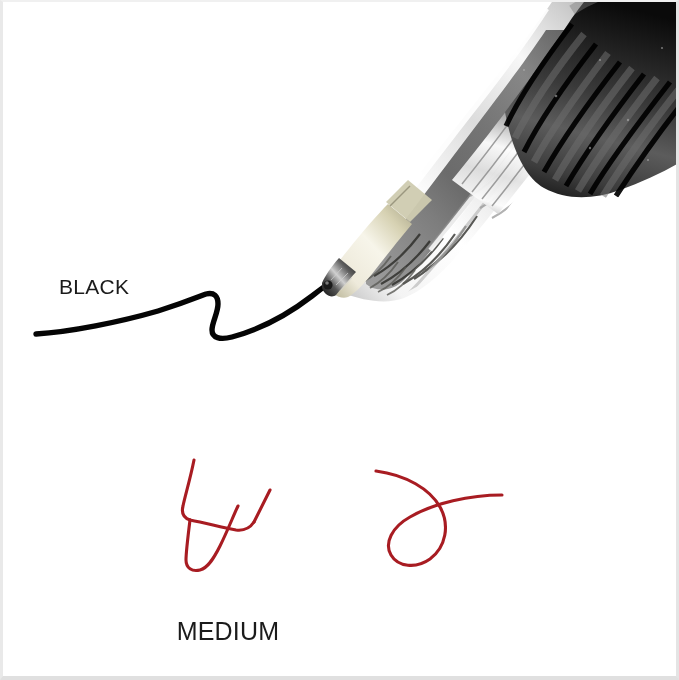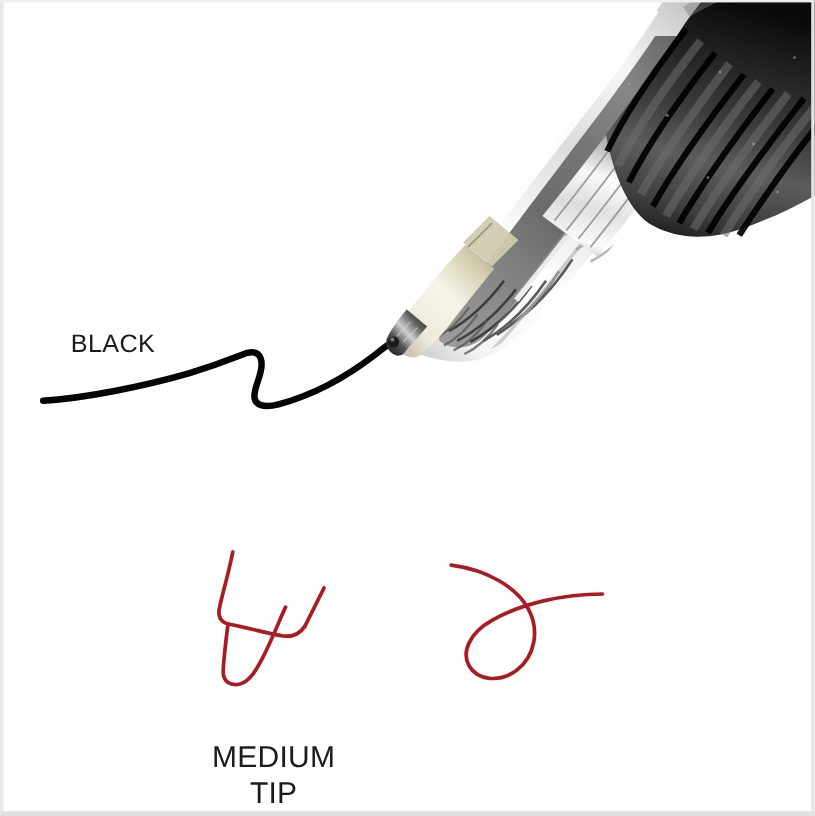--- a/index.html
+++ b/index.html
@@ -351,21 +351,20 @@
                    C 78 60, 74 82, 58 94
                    C 44 104, 26 102, 19 90
                    C 12 78, 20 62, 38 52
                    C 62 38, 98 30, 130 30"></path>
         </g>
       </svg>
     </div>
 
     <div class="feature-block" id="feature-medium-tip">
       <div class="feature-caption">MEDIUM</div>
-      <div class="feature-caption">TIP</div>
     </div>
 
     <div class="feature-block" id="feature-ballpoint">
     </div>
 
   </div>
 
   <div id="card-frame"></div>
 </div>
 

